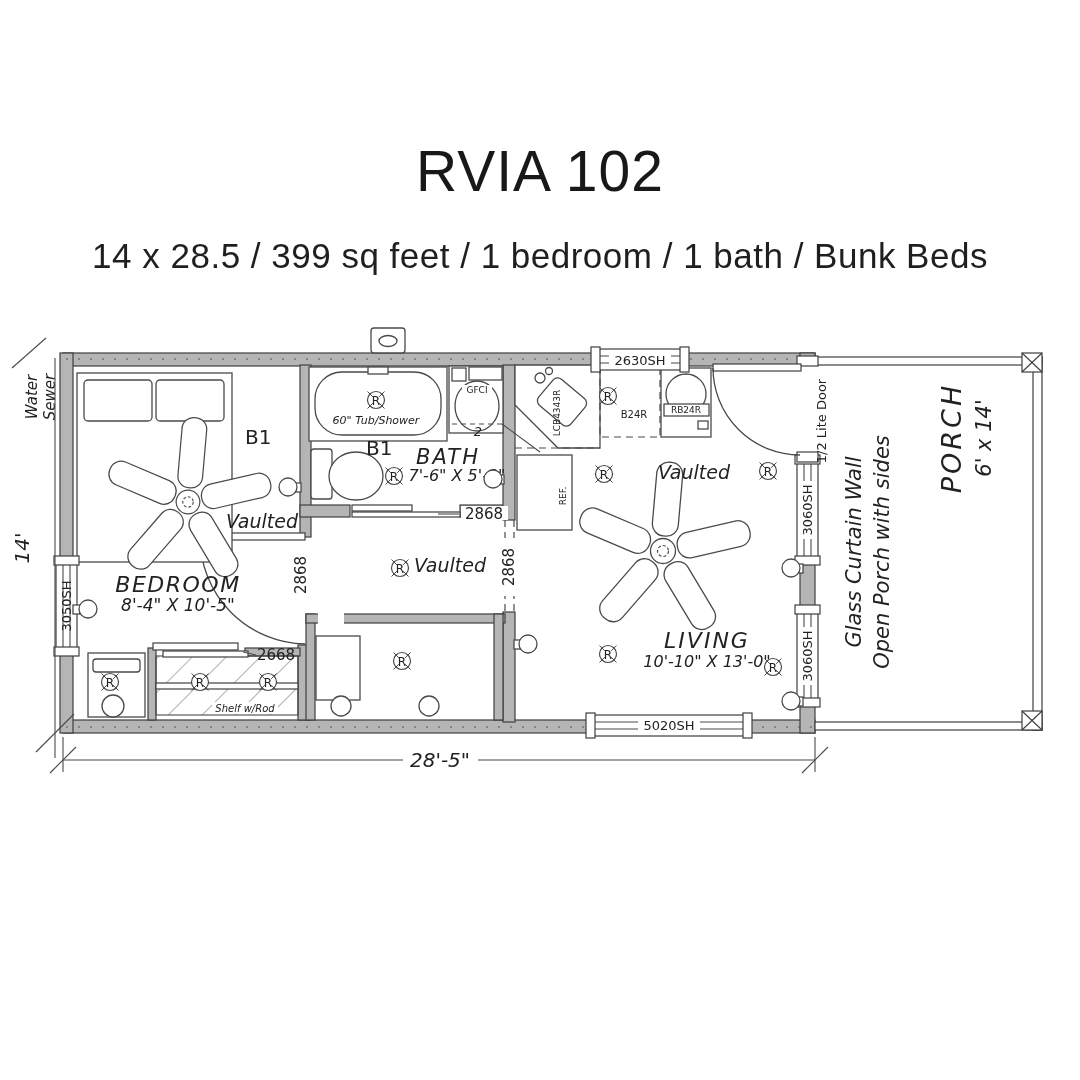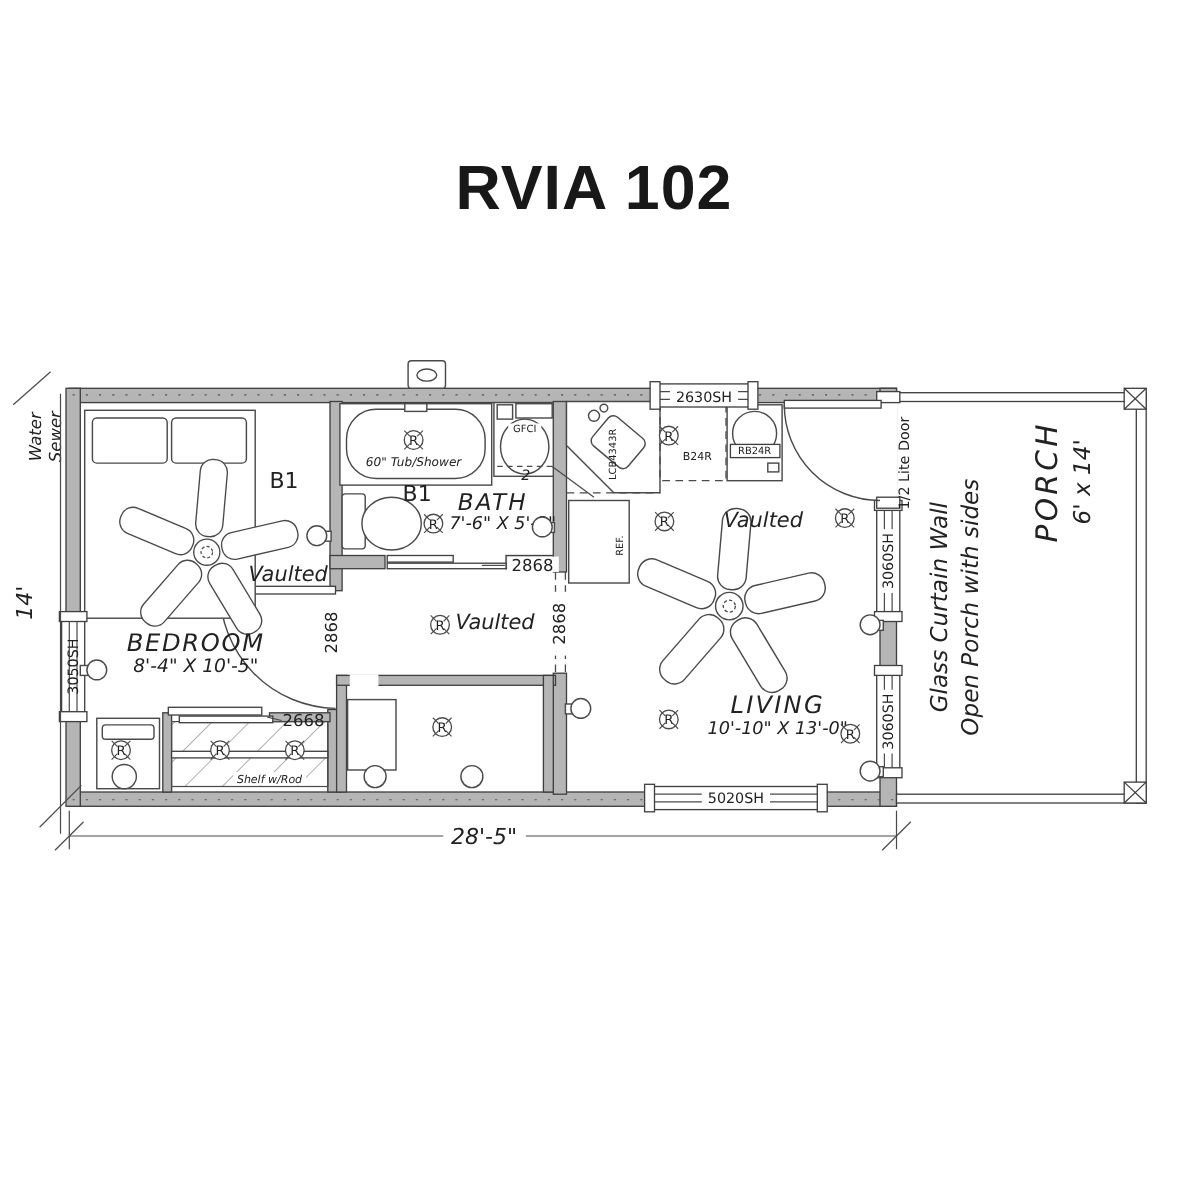--- a/index.html
+++ b/index.html
@@ -1,38 +1,39 @@
 <!DOCTYPE html>
 <html><head>
 <meta charset="utf-8">
 <style>
   html,body{margin:0;padding:0;background:#ffffff;}
   .page{position:relative;width:1080px;height:1080px;background:#fff;overflow:hidden;
         font-family:"Liberation Sans",sans-serif;color:#1c1c1c;}
   .title{position:absolute;top:138px;left:0;width:1080px;text-align:center;
-         font-size:57px;font-weight:700;letter-spacing:1px;color:#181818;}
+         font-size:57px;font-weight:400;letter-spacing:1px;color:#181818;}
   .subtitle{position:absolute;top:236px;left:0;width:1080px;text-align:center;
             font-size:35px;font-weight:400;letter-spacing:0.5px;color:#1f1f1f;}
   svg{position:absolute;left:0;top:320px;}
   svg text{fill:#222;font-family:"DejaVu Sans",sans-serif;}
   .cad{font-style:italic;}
   .code{font-style:normal;}
   .wall{fill:#b5b5b5;stroke:#3f3f3f;stroke-width:1.2;}
   .thin{fill:#ffffff;stroke:#3f3f3f;stroke-width:1.2;}
   .fix{fill:#ffffff;stroke:#4a4a4a;stroke-width:1.3;}
   .fixn{fill:none;stroke:#4a4a4a;stroke-width:1.3;}
   .dash{fill:none;stroke:#4a4a4a;stroke-width:1.2;stroke-dasharray:7 5;}
   .dim{stroke:#4a4a4a;stroke-width:1.1;fill:none;}
   .bg{fill:#ffffff;}
 </style>
 </head>
 <body>
 
 <div class="page">
   <div class="title">RVIA 102</div>
+  <div class="subtitle">14 x 28.5 / 399 sq feet / 1 bedroom / 1 bath / Bunk Beds</div>
 
   <svg width="1080" height="470" viewBox="0 320 1080 470">
     <defs>
       <pattern id="hatch" width="24" height="24" patternUnits="userSpaceOnUse" patternTransform="rotate(45)">
         <line x1="0" y1="0" x2="0" y2="24" stroke="#6a6a6a" stroke-width="1"></line>
       </pattern>
       <g id="rsym">
         <circle cx="0" cy="0" r="8.5" fill="#fff" stroke="#4a4a4a" stroke-width="1.2"></circle>
         <line x1="-8.5" y1="-8.5" x2="-3.2" y2="-3.2" stroke="#4a4a4a" stroke-width="1"></line>
         <line x1="8.5" y1="-8.5" x2="3.2" y2="-3.2" stroke="#4a4a4a" stroke-width="1"></line>

